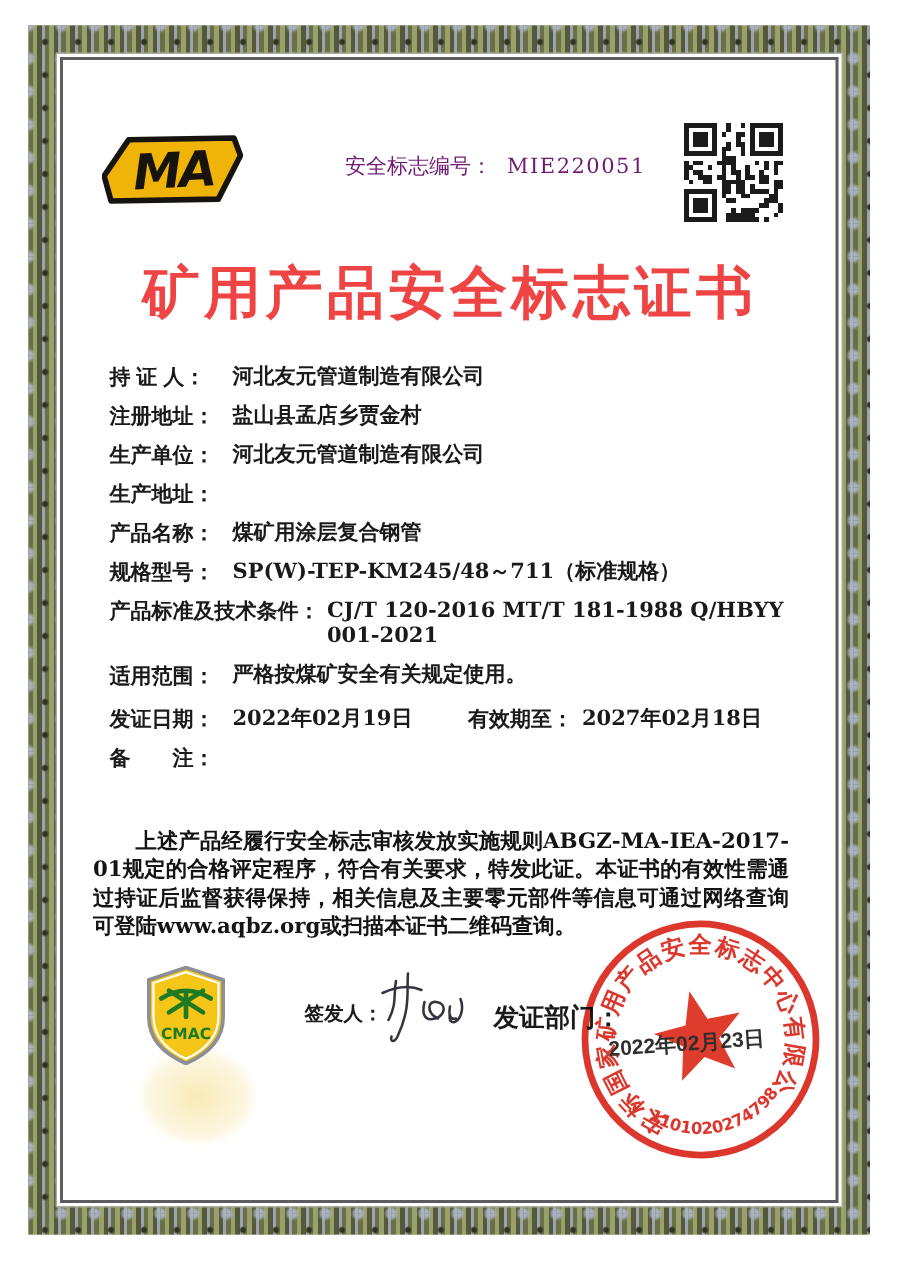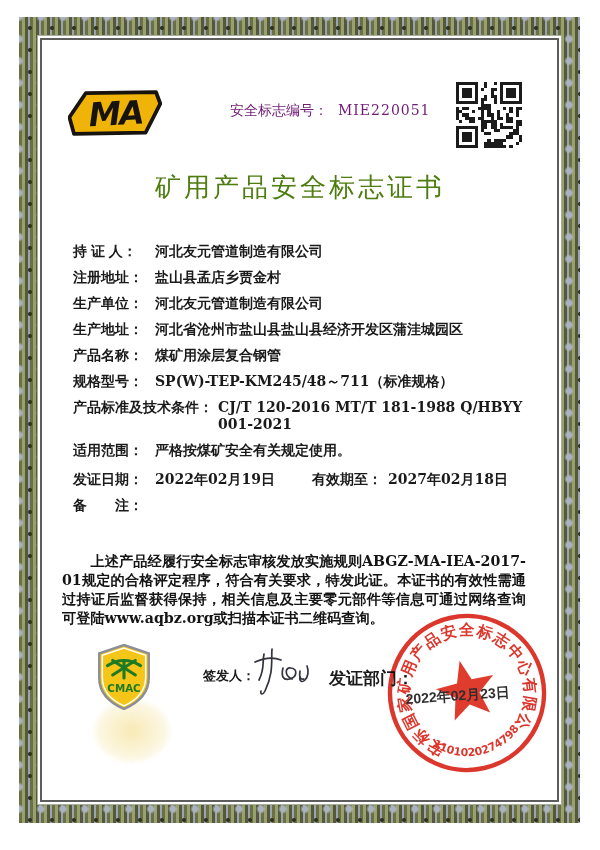--- a/index.html
+++ b/index.html
@@ -19,22 +19,22 @@
   .inner{position:absolute;left:40px;top:38px;right:41px;bottom:48px;background:#fff;
     border:2px solid #5d5d5d;box-shadow:0 0 0 2px #ffffff,0 0 0 3px #a9ae9b;}
   .content{position:absolute;inset:0;}
   
   .ma-logo{position:absolute;left:68px;top:82px;width:94px;height:62px;}
   .certline{position:absolute;left:230px;top:102px;font-size:14px;
     font-family:"DejaVu Serif",serif;color:#701a75;}
   .certline .num{margin-left:10px;letter-spacing:1px;}
   .qr{position:absolute;left:456px;top:82px;width:66px;height:66px;}
   .title{position:absolute;left:0;right:0;top:170px;text-align:center;
-    font-family:"DejaVu Serif",serif;font-weight:normal;font-size:26px;
-    letter-spacing:3px;color:#4d7c0f;}
+    font-family:"DejaVu Serif",serif;font-weight:bold;font-size:38px;
+    letter-spacing:3px;color:#ef4444;}
   
   .fields{position:absolute;left:73px;top:243px;right:58px;}
   .frow{display:flex;align-items:flex-start;margin-bottom:9px;font-size:14px;line-height:17px;}
   .flabel{flex:0 0 82px;font-weight:bold;font-family:"Liberation Sans",sans-serif;white-space:nowrap;}
   .fvalue{font-weight:bold;font-family:"DejaVu Serif",serif;}
   .frow.wide .flabel{flex:0 0 auto;margin-right:5px;}
   .frow.pair .v1{flex:0 0 145px;}
   .frow.pair .l2{flex:0 0 76px;margin-left:12px;}
   .frow.gap{margin-top:12px;}
   
@@ -303,21 +303,20 @@
         <div class="frow">
           <span class="flabel">注册地址：</span>
           <span class="fvalue">盐山县孟店乡贾金村</span>
         </div>
         <div class="frow">
           <span class="flabel">生产单位：</span>
           <span class="fvalue">河北友元管道制造有限公司</span>
         </div>
         <div class="frow">
           <span class="flabel">生产地址：</span>
-          <span class="fvalue">河北省沧州市盐山县盐山县经济开发区蒲洼城园区</span>
         </div>
         <div class="frow">
           <span class="flabel">产品名称：</span>
           <span class="fvalue">煤矿用涂层复合钢管</span>
         </div>
         <div class="frow">
           <span class="flabel">规格型号：</span>
           <span class="fvalue">SP(W)-TEP-KM245/48～711（标准规格）</span>
         </div>
         <div class="frow wide">

